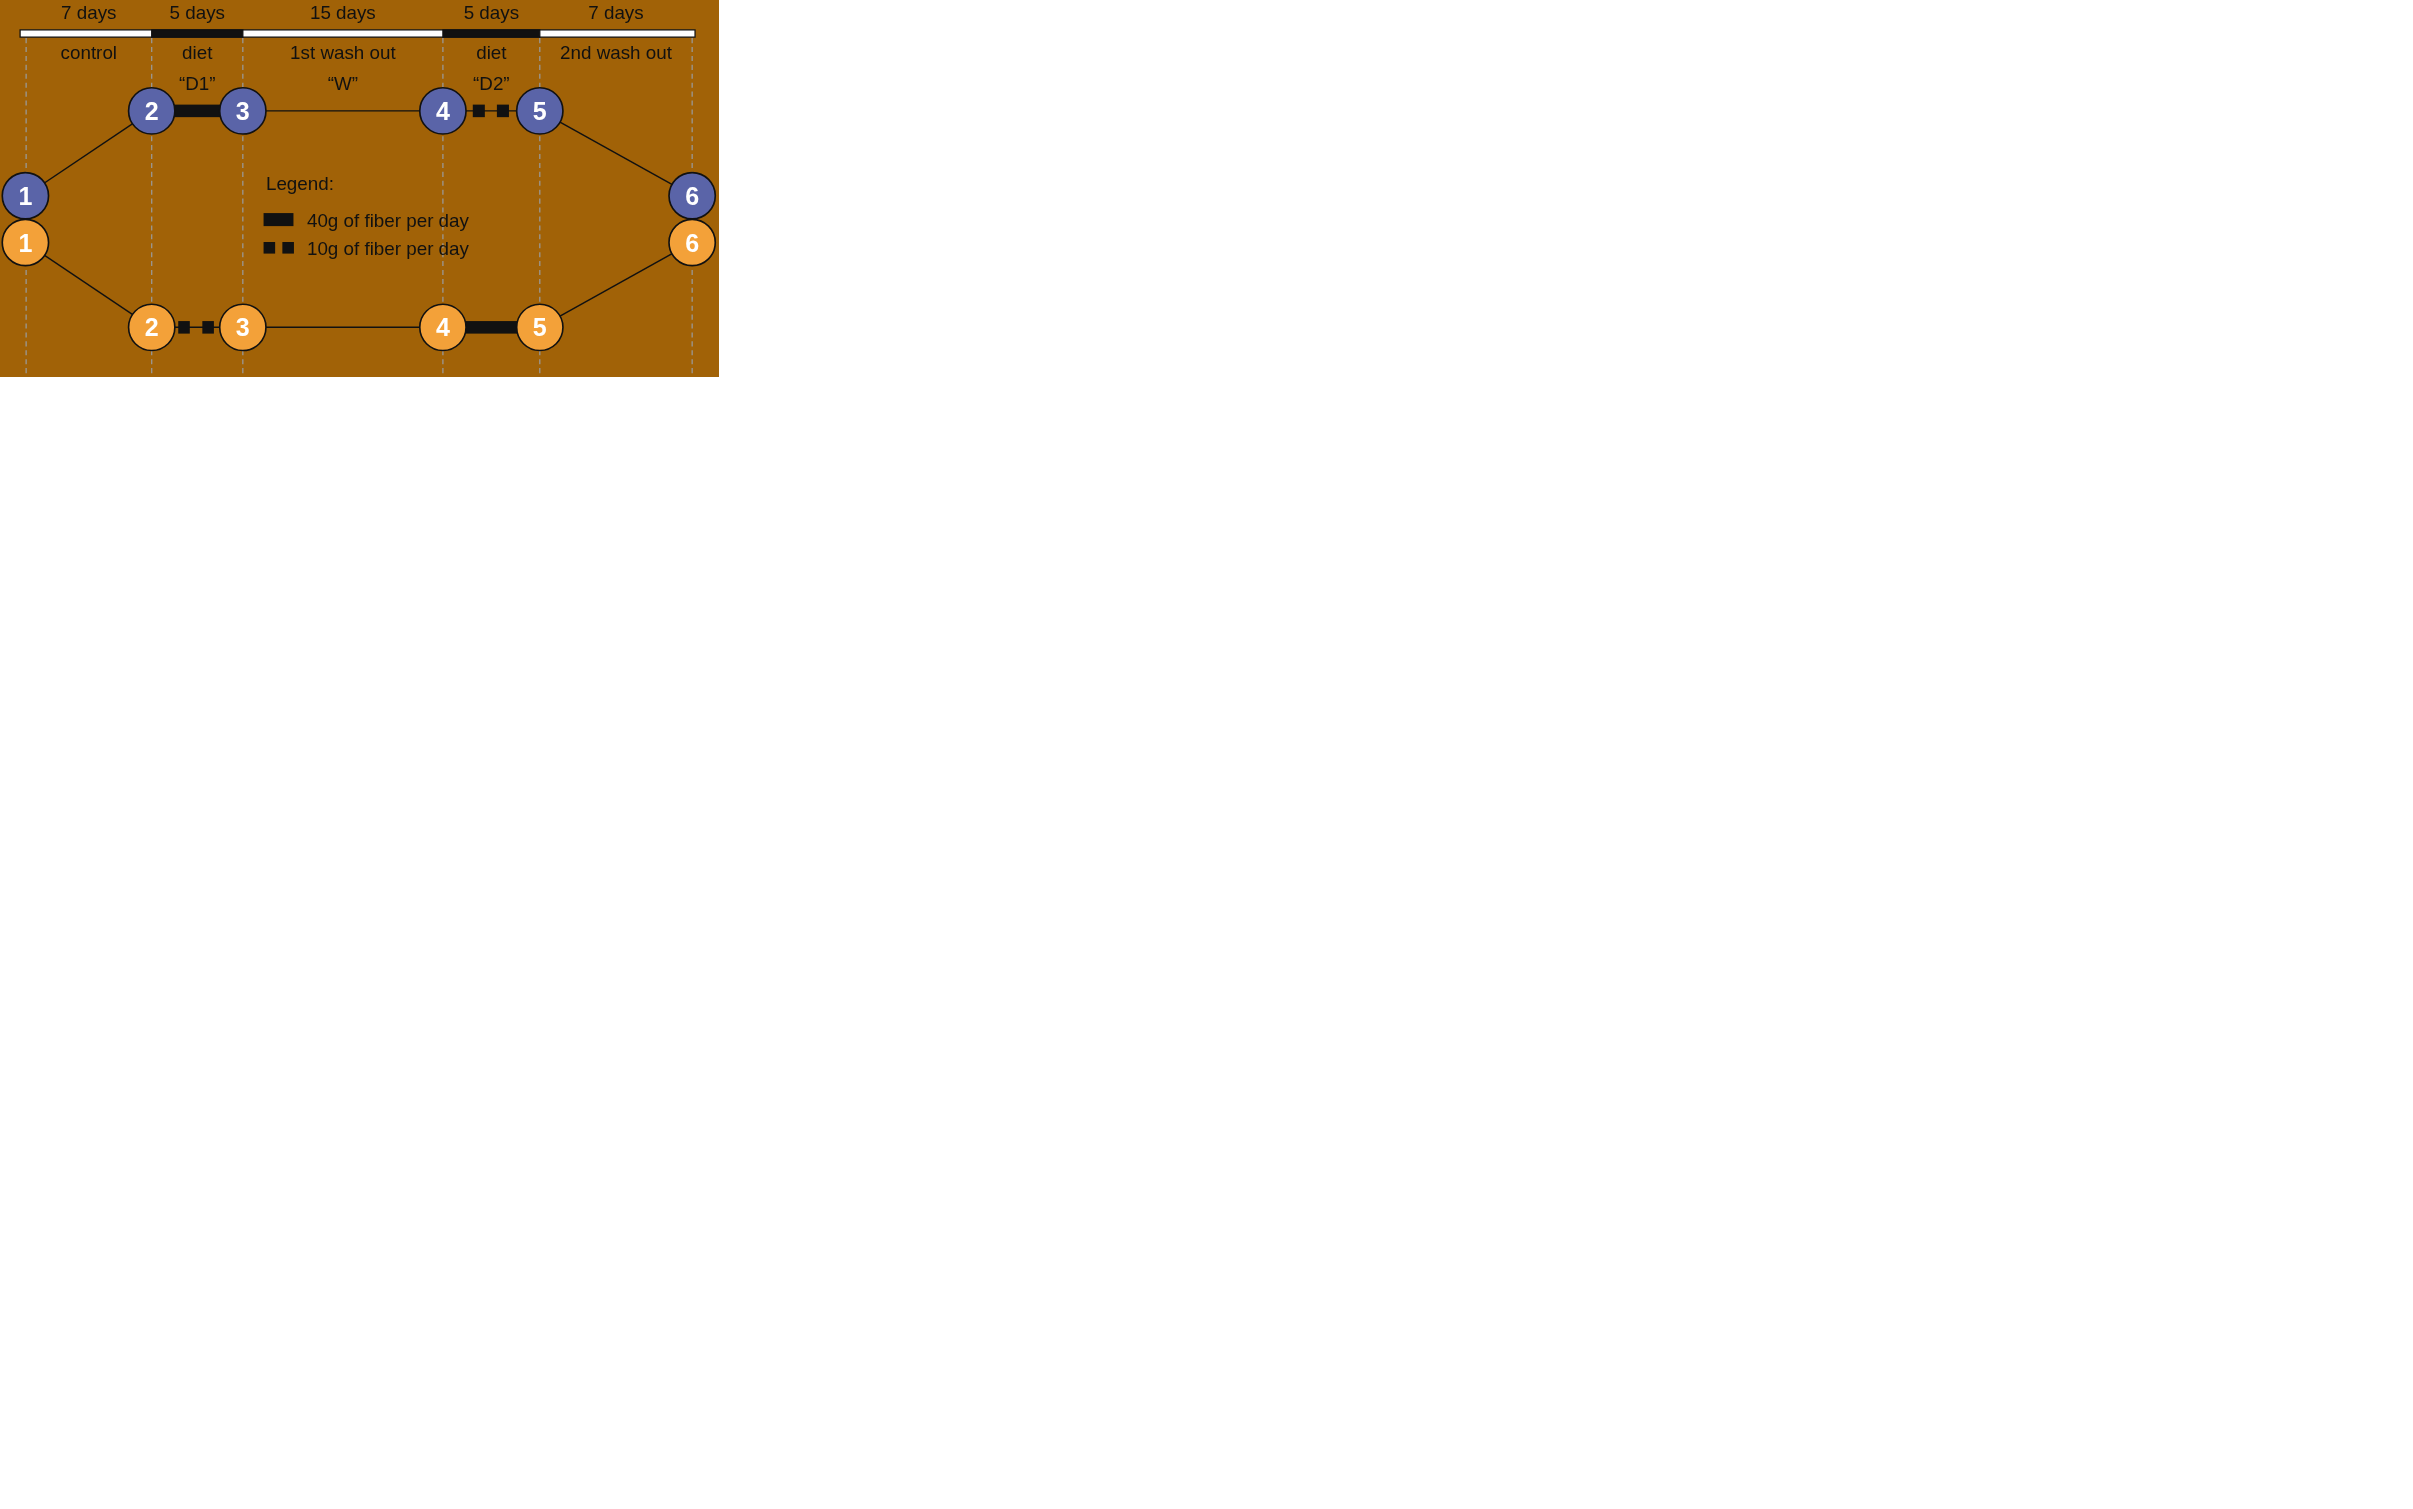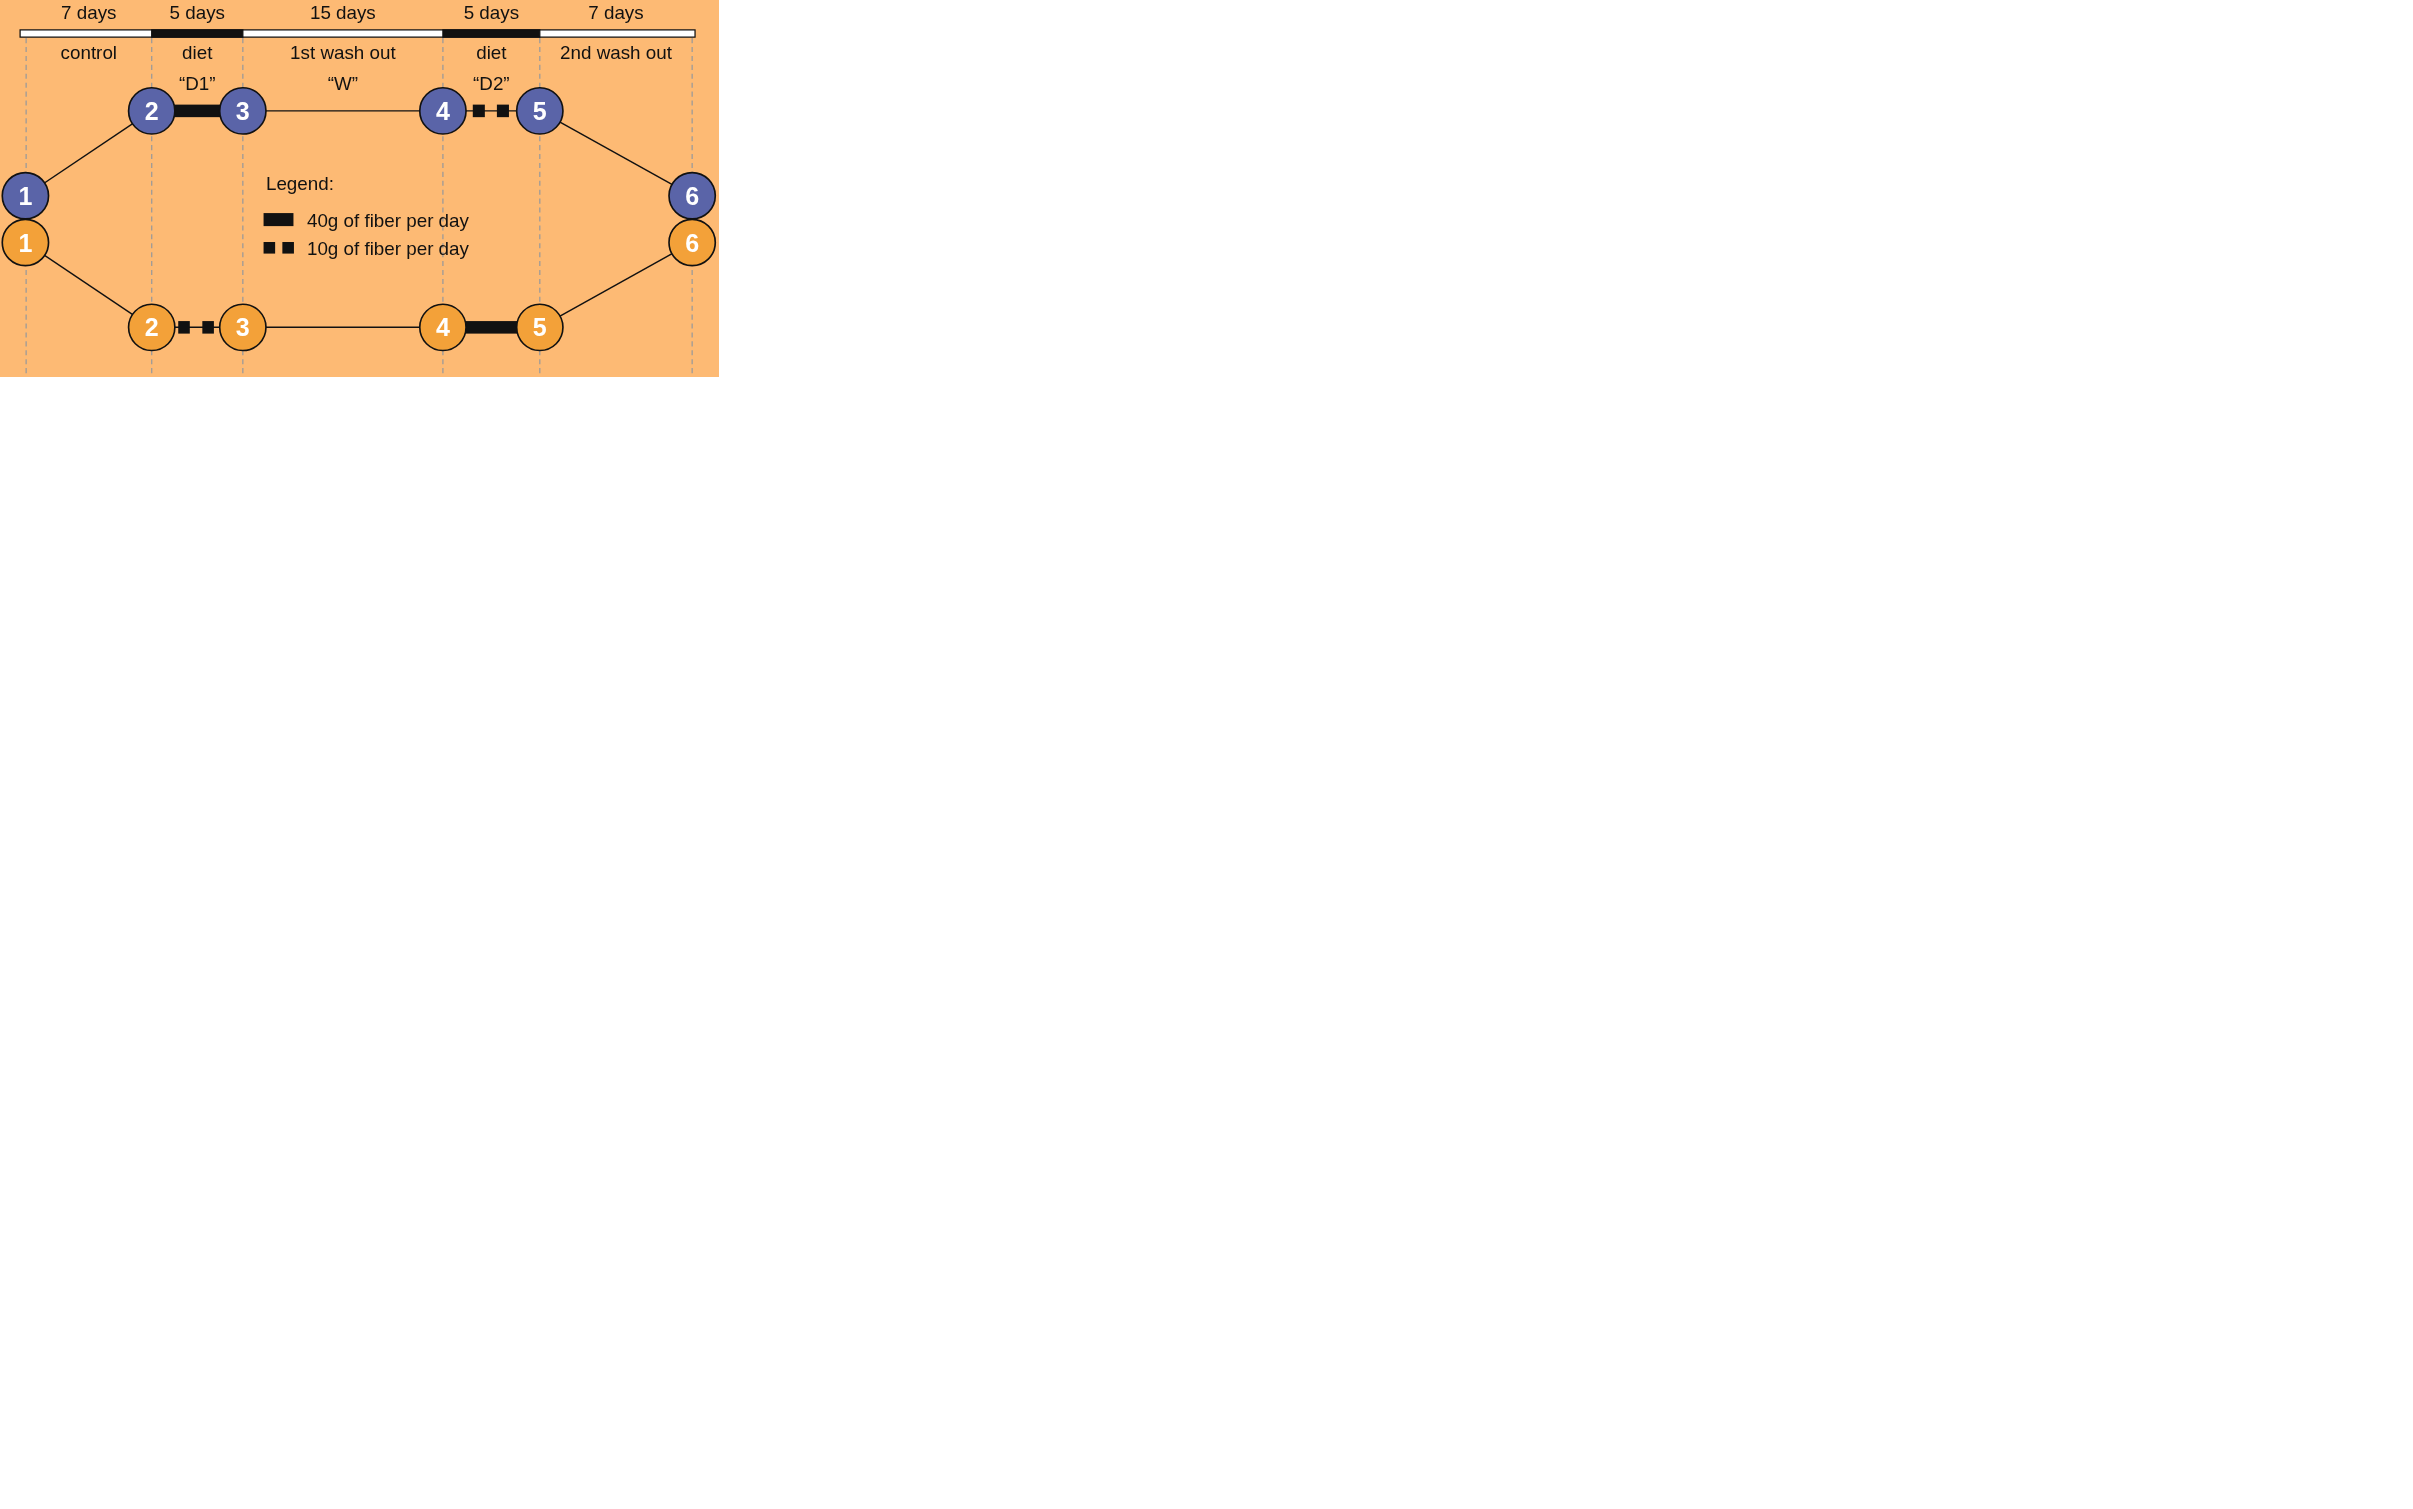--- a/index.html
+++ b/index.html
@@ -4,21 +4,21 @@
 <style>
   html, body {
     margin: 0;
     padding: 0;
     background: #ffffff;
   }
   .canvas {
     width: 719px;
     height: 377px;
     position: relative;
-    background: #fdba74;
+    background: #a16207;
     font-family: "Liberation Sans", sans-serif;
   }
   svg { display: block; }
   .cap {
     font-family: "Liberation Sans", sans-serif;
     font-size: 39px;
     fill: #111111;
   }
   .node-num {
     font-family: "Liberation Sans", sans-serif;

